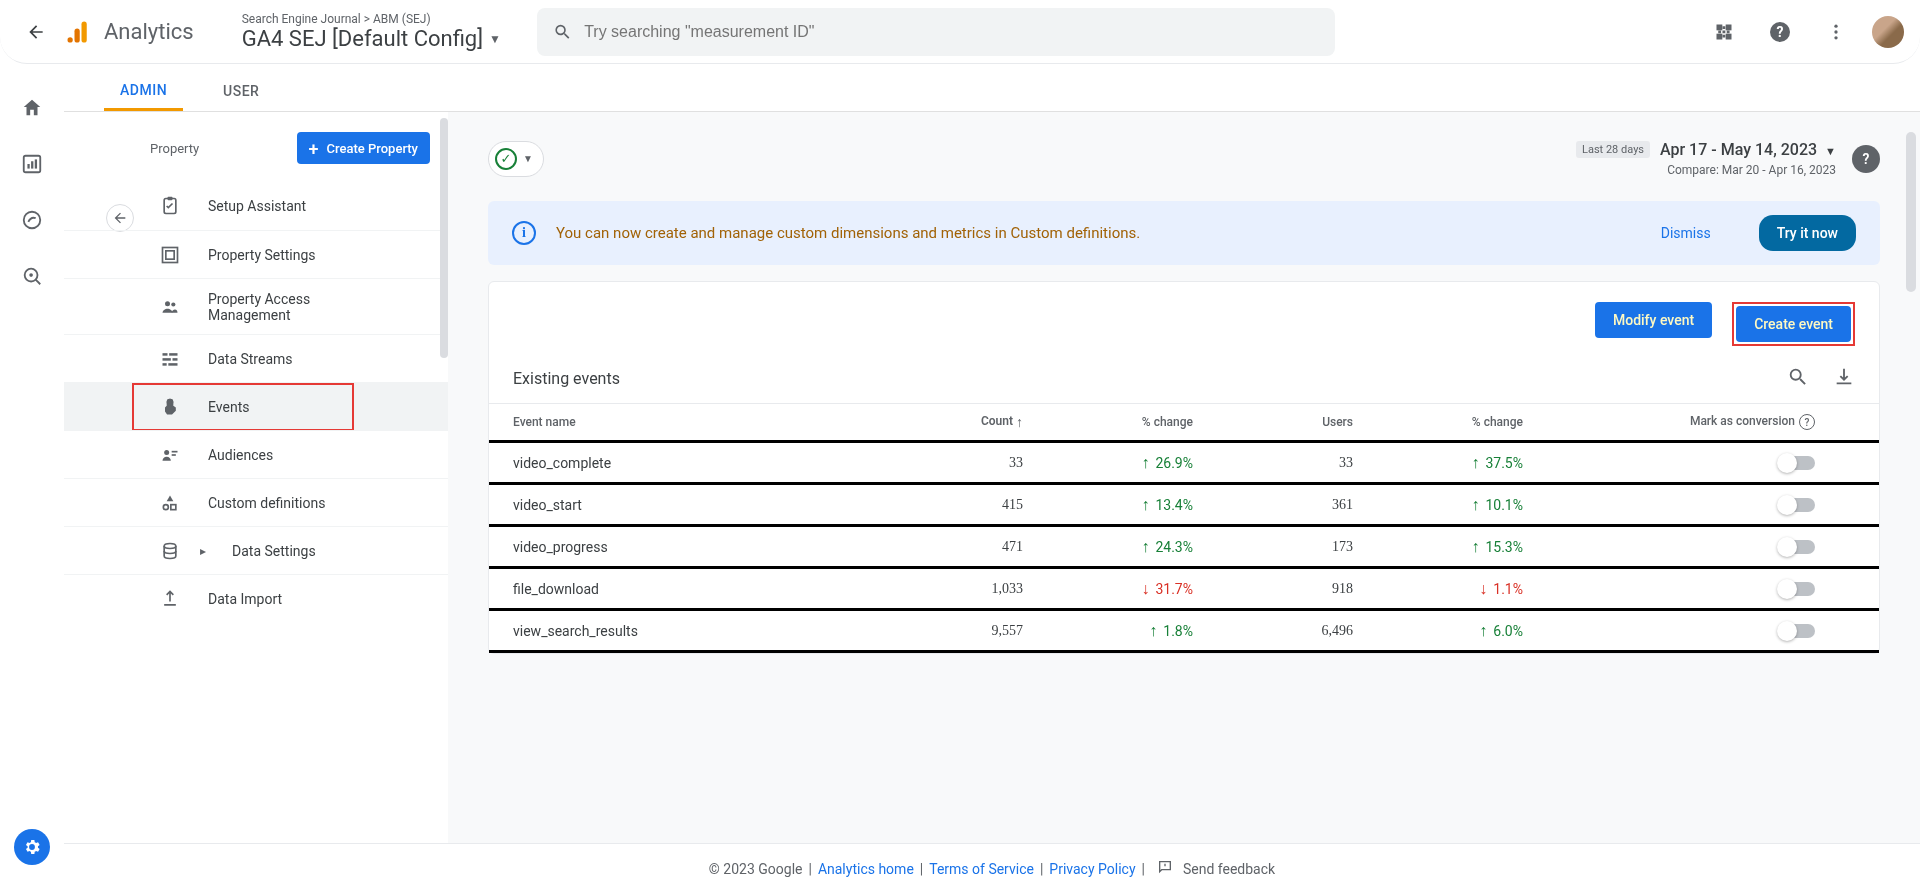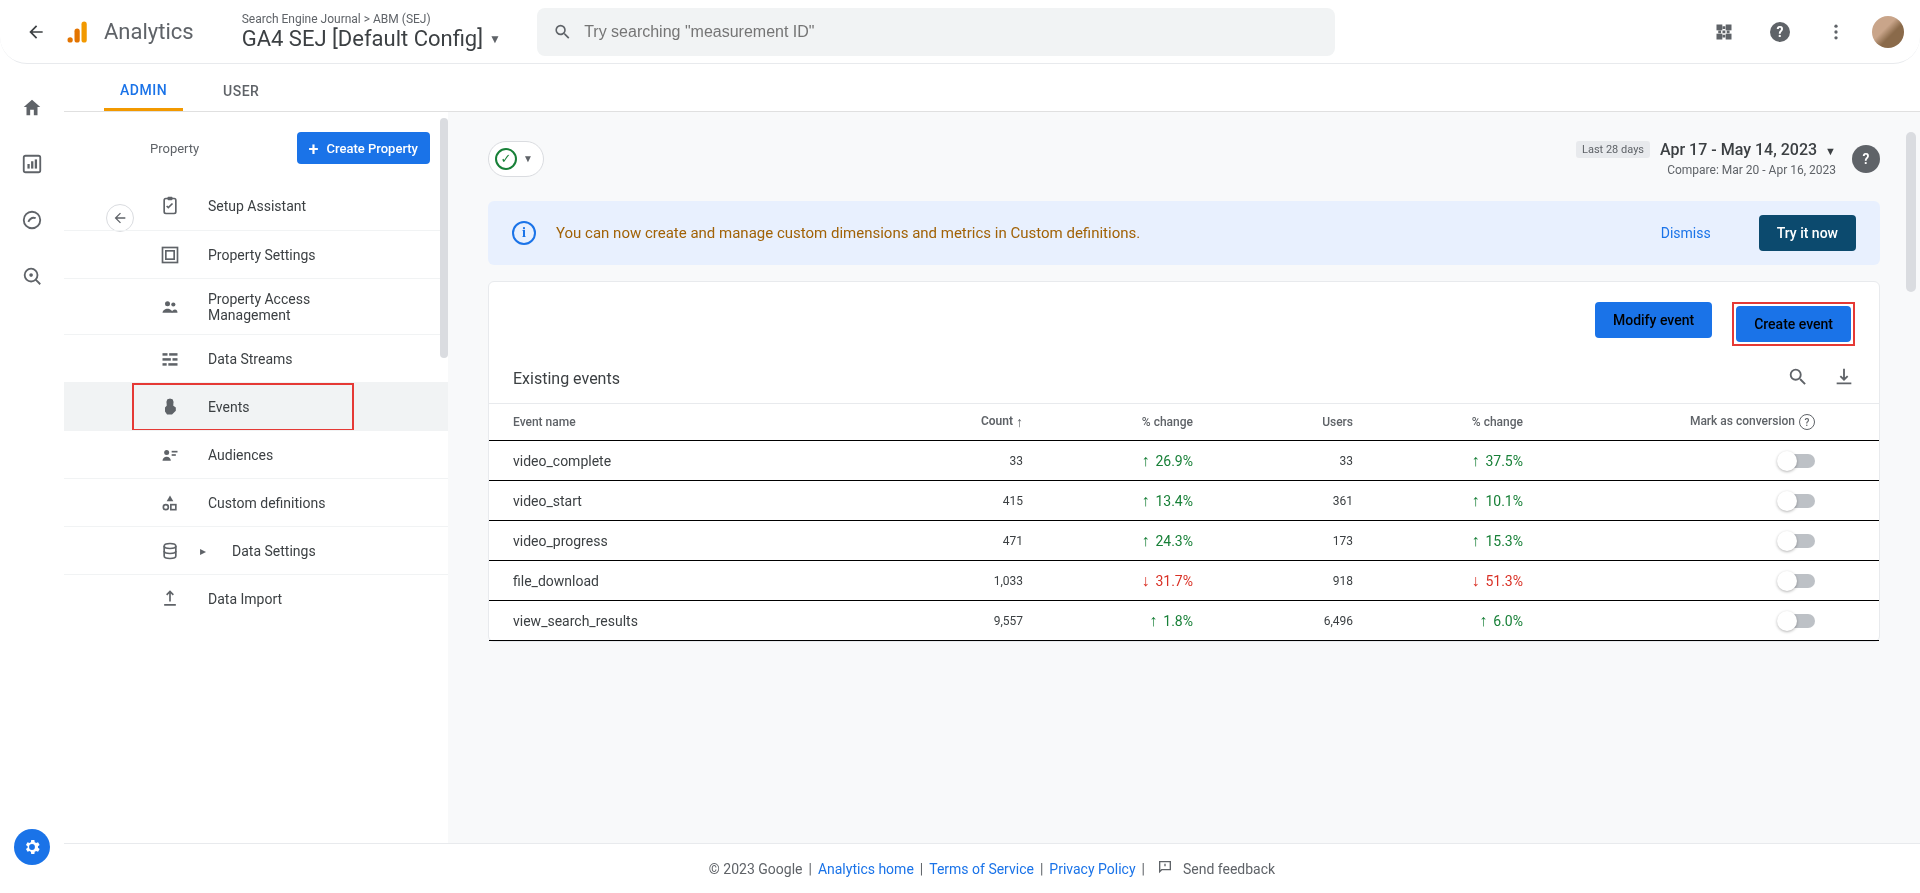--- a/index.html
+++ b/index.html
@@ -58,42 +58,42 @@
   .date-row1 { display:flex; align-items:center; gap:10px; justify-content:flex-end; }
   .badge-28 { background:#e8eaed; color:#5f6368; font-size:11px; padding:2px 6px; border-radius:3px; }
   .date-main { font-size:16px; font-weight:500; cursor:pointer; }
   .date-compare { font-size:12px; color:#5f6368; margin-top:4px; }
   .help-circle { width:28px; height:28px; border-radius:50%; background:#5f6368; color:#fff; display:flex; align-items:center; justify-content:center; margin-left:16px; cursor:pointer; font-weight:600; }
 
   .banner { margin-top: 24px; background:#e8f0fe; border-radius:6px; height:64px; display:flex; align-items:center; padding:0 24px; gap:20px; }
   .banner .info-ico { width:24px; height:24px; border-radius:50%; border:2px solid #1a73e8; color:#1a73e8; display:flex; align-items:center; justify-content:center; font-weight:700; font-family:serif; }
   .banner .msg { flex:1; font-size:15px; color:#a16207; }
   .banner .dismiss { color:#1a73e8; font-size:14px; cursor:pointer; padding:8px 12px; }
-  .banner .tryit { background:#0c4a6e; color:#fff; border-radius:4px; height:36px; padding:16px 18px; display:flex; align-items:center; cursor:pointer; font-size:14px; font-weight:500; margin-left:16px; }
+  .banner .tryit { background:#0369a1; color:#fff; border-radius:14px; height:36px; padding:16px 18px; display:flex; align-items:center; cursor:pointer; font-size:14px; font-weight:500; margin-left:16px; }
 
   .events-card { margin-top: 16px; background:#fff; border-radius:6px; border:1px solid #e8eaed; }
   .card-actions { display:flex; justify-content:flex-end; gap:20px; padding: 20px 24px; }
-  .btn-blue { background:#1a73e8; color:#000000; border-radius:4px; height:36px; padding:0 18px; display:flex; align-items:center; cursor:pointer; font-size:14px; font-weight:500; }
+  .btn-blue { background:#1a73e8; color:#fef9c3; border-radius:4px; height:36px; padding:0 18px; display:flex; align-items:center; cursor:pointer; font-size:14px; font-weight:500; }
   .create-evt-wrap { position: relative; padding: 4px; }
   .create-evt-wrap .highlight-red { left:0; top:0; right:0; bottom:0; width:auto; height:auto; }
 
   .card-header { display:flex; align-items:center; justify-content:space-between; padding: 0 24px 12px 24px; border-bottom:1px solid #e8eaed; }
   .card-title { font-size:16px; color:#3c4043; }
   .card-icons { display:flex; gap:24px; }
   .card-icons span { cursor:pointer; color:#5f6368; }
 
   .tbl { width:100%; }
-  .tbl-head, .tbl-row { display:grid; grid-template-columns: 380px 130px 180px 150px 180px 1fr; align-items:center; padding: 10px 24px; border-bottom:1px solid #000000; }
+  .tbl-head, .tbl-row { display:grid; grid-template-columns: 380px 130px 180px 150px 180px 1fr; align-items:center; padding: 10px 24px; border-bottom:3px solid #000000; }
   .tbl-head { font-size:12px; color:#5f6368; font-weight:500; }
   .tbl-head .col-count, .tbl-row .col-count { text-align:right; }
   .tbl-head .col-users, .tbl-row .col-users { text-align:right; }
   .tbl-head .col-change, .tbl-row .col-change { text-align:right; padding-right: 10px; }
   .tbl-head .col-countlbl { font-weight:600; }
   .tbl-row .name { font-size:14px; color:#3c4043; }
-  .tbl-row .count, .tbl-row .users { font-size:12px; text-align:right; }
+  .tbl-row .count, .tbl-row .users { font-size:14px; text-align:right;font-family:Liberation Serif, serif; }
   .change { display:flex; align-items:center; justify-content:flex-end; gap:6px; font-size:14px; }
   .change.up { color:#188038; }
   .change.down { color:#d93025; }
   .arrow { font-size:16px; font-weight:700; }
   .col-conv { text-align:right; display:flex; justify-content:flex-end; padding-right:40px; }
   .toggle { width:36px; height:14px; background:#bdc1c6; border-radius:10px; position:relative; cursor:pointer; }
   .toggle::after { content:''; position:absolute; width:20px; height:20px; border-radius:50%; background:#fff; top:-3px; left:-2px; box-shadow:0 1px 3px rgba(0,0,0,0.3); }
   .sort-arrow { font-size:14px; vertical-align:middle; }
   .helpq { display:inline-flex; width:16px; height:16px; border:1px solid #5f6368; border-radius:50%; align-items:center; justify-content:center; font-size:10px; margin-left:4px; }
 
@@ -424,21 +424,21 @@
                 <div class="tbl-row">
                   <div class="name">file_download</div>
                   <div class="count col-count">1,033</div>
                   <div class="change down col-change">
                     <span class="arrow">↓</span>
                     <span>31.7%</span>
                   </div>
                   <div class="users col-users">918</div>
                   <div class="change down col-change">
                     <span class="arrow">↓</span>
-                    <span>51.3%</span>
+                    <span>1.1%</span>
                   </div>
                   <div class="col-conv">
                     <div class="toggle"></div>
                   </div>
                 </div>
                 <div class="tbl-row">
                   <div class="name">view_search_results</div>
                   <div class="count col-count">9,557</div>
                   <div class="change up col-change">
                     <span class="arrow">↑</span>

